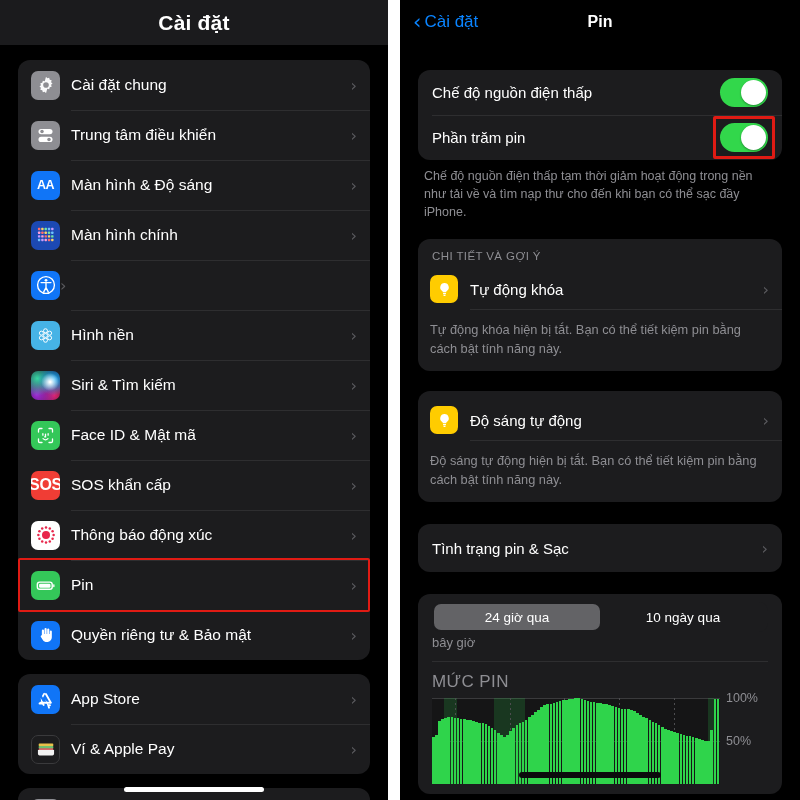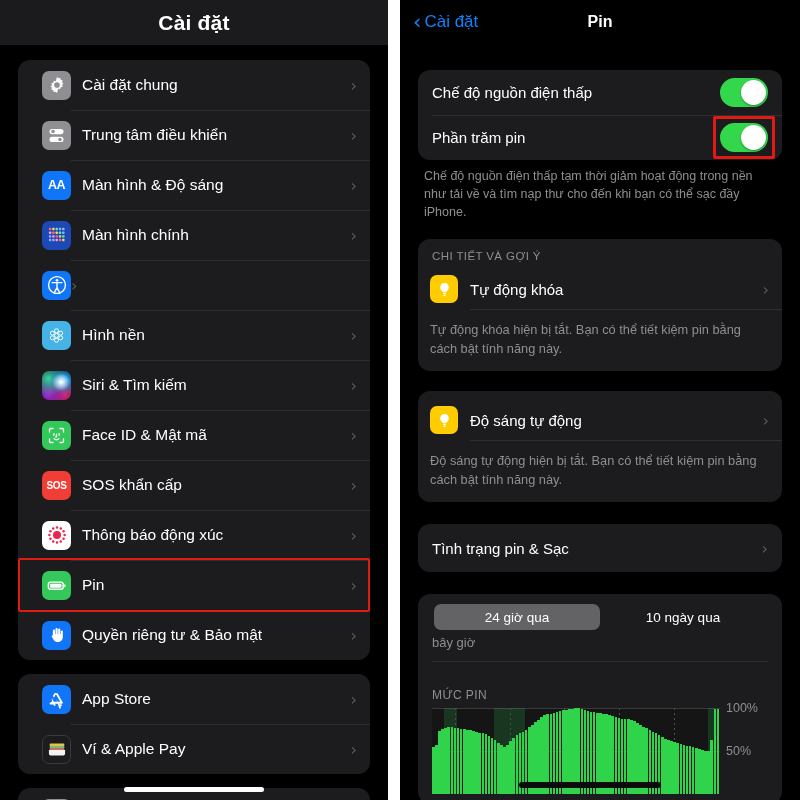--- a/index.html
+++ b/index.html
@@ -45,21 +45,21 @@
   .scroll-left { padding:0 18px; }
   .group {
     background:#1c1c1e;
     border-radius:12px;
     overflow:hidden;
     margin-top:14px;
   }
   .row {
     display:flex; align-items:center;
     height:50px;
-    padding-left:24px;
+    padding-left:13px;
     position:relative;
   }
   .row + .row::before{
     content:""; position:absolute; left:53px; right:0; top:0; height:1px;
     background:#2e2e30;
   }
   .app-icon {
     width:29px; height:29px; border-radius:7px;
     flex:0 0 29px;
     display:flex; align-items:center; justify-content:center;
@@ -86,21 +86,21 @@
   .ic-acc{ background:#1075f7; }
   .ic-wall{ background:#46b3e6; }
   .ic-siri{ background:
       radial-gradient(circle at 66% 38%, #ffffff 2%, rgba(255,255,255,0) 34%),
       radial-gradient(circle at 78% 30%, #18b6ff 0%, rgba(24,182,255,0) 52%),
       radial-gradient(circle at 22% 26%, #36d6a0 0%, rgba(54,214,160,0) 56%),
       radial-gradient(circle at 20% 82%, #a02bd6 0%, rgba(160,43,214,0) 60%),
       radial-gradient(circle at 80% 84%, #e0256b 0%, rgba(224,37,107,0) 60%),
       #1a0b2a; }
   .ic-faceid{ background:#34c759; }
-  .ic-sos{ background:#f03d35; font-size:10px; font-weight:900; letter-spacing:-.3px;}
+  .ic-sos{ background:#f03d35; font-size:16px; font-weight:900; letter-spacing:-.3px;}
   .ic-expo{ background:#fff; }
   .ic-pin{ background:#34c759; }
   .ic-priv{ background:#1075f7; }
   .ic-appstore{ background:#1075f7; }
   .ic-wallet{ background:#1c1c1e; border:1px solid #3a3a3c; }
   .ic-pw{ background:#8e8e93; }
 
   .hl-pin {
     position:absolute;
     left:18px; width:352px;
@@ -191,22 +191,22 @@
   }
   .seg-item{
     flex:1 1 50%; display:flex; align-items:center; justify-content:center;
     color:#fff; font-size:13.5px; border-radius:7px;
   }
   .seg-item.active{ background:#636366; }
 
   .chg-title{ color:#fff; font-size:17px; margin-top:14px; }
   .chg-sub{ color:#8e8e93; font-size:13px; margin-top:3px; }
   .divider{ height:1px; background:#2e2e30; margin-top:11px; }
-  .chart-head{ color:#8e8e93; font-size:12px; letter-spacing:.4px;
-    margin-top:26px; }
+  .chart-head{ color:#8e8e93; font-size:17px; letter-spacing:.4px;
+    margin-top:10px; }
 
   .chart-wrap{ position:relative; margin-top:6px; height:86px;
     display:flex; }
   .plot{ position:relative; flex:1 1 auto; height:100%;
     background:#151516; overflow:hidden; }
   .gridline{ position:absolute; left:0; right:0; height:1px; background:#3a3a3c; }
   .vgrid{ position:absolute; top:0; bottom:0; width:1px;
     background:repeating-linear-gradient(to bottom,#4d4d50 0 2px,transparent 2px 5px); }
   .bars{ position:absolute; left:0; right:0; bottom:0; top:0;
     display:flex; align-items:flex-end; }

